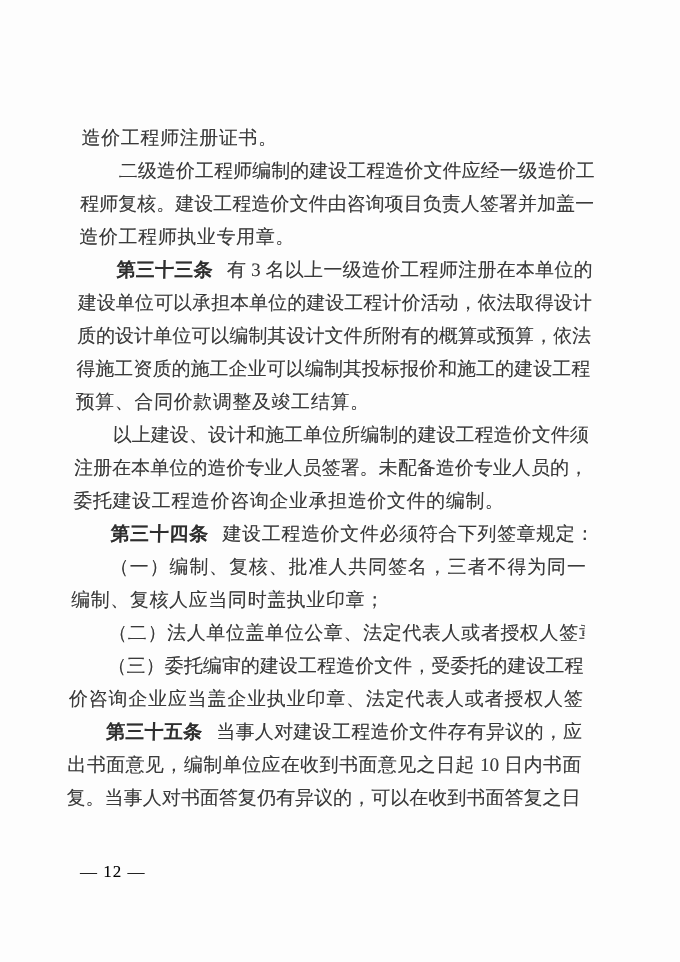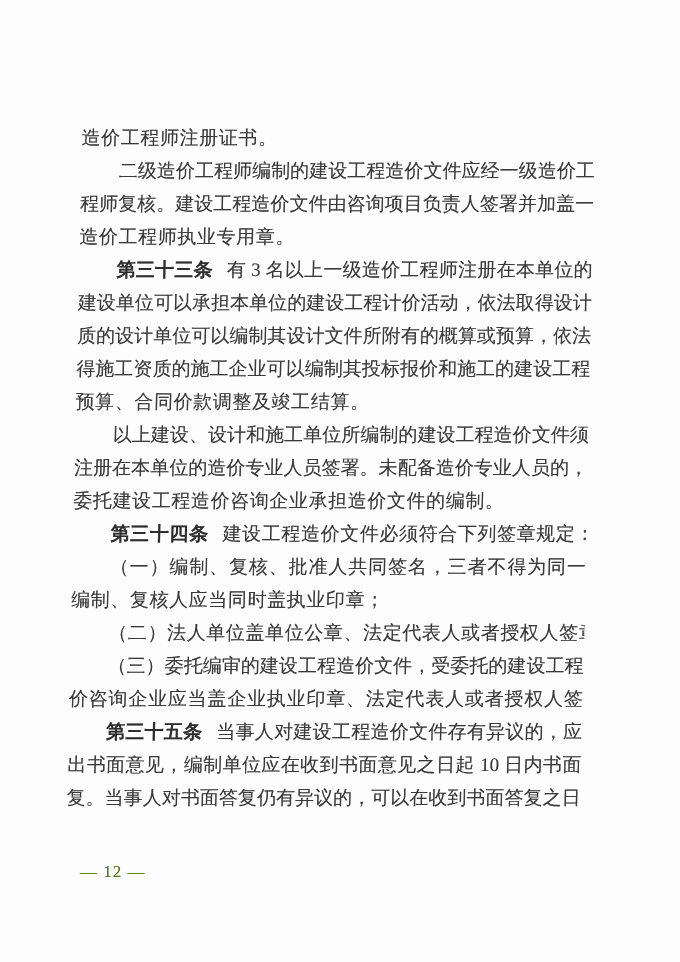--- a/index.html
+++ b/index.html
@@ -49,21 +49,21 @@
     color: #2e2e2e;
     margin-right: 14px;
   }
   .article-no:empty { display: none; }
   .page-footer {
     position: absolute;
     left: 80px;
     top: 862px;
     font-size: 17px;
     line-height: 20px;
-    color: #4d7c0f;
+    color: #000000;
     letter-spacing: 1px;
     text-shadow: 0 0 0.5px rgba(70, 70, 70, 0.4);
   }
 </style>
 </head>
 <body>
 
 <div class="page">
 
   <div class="doc-body">

